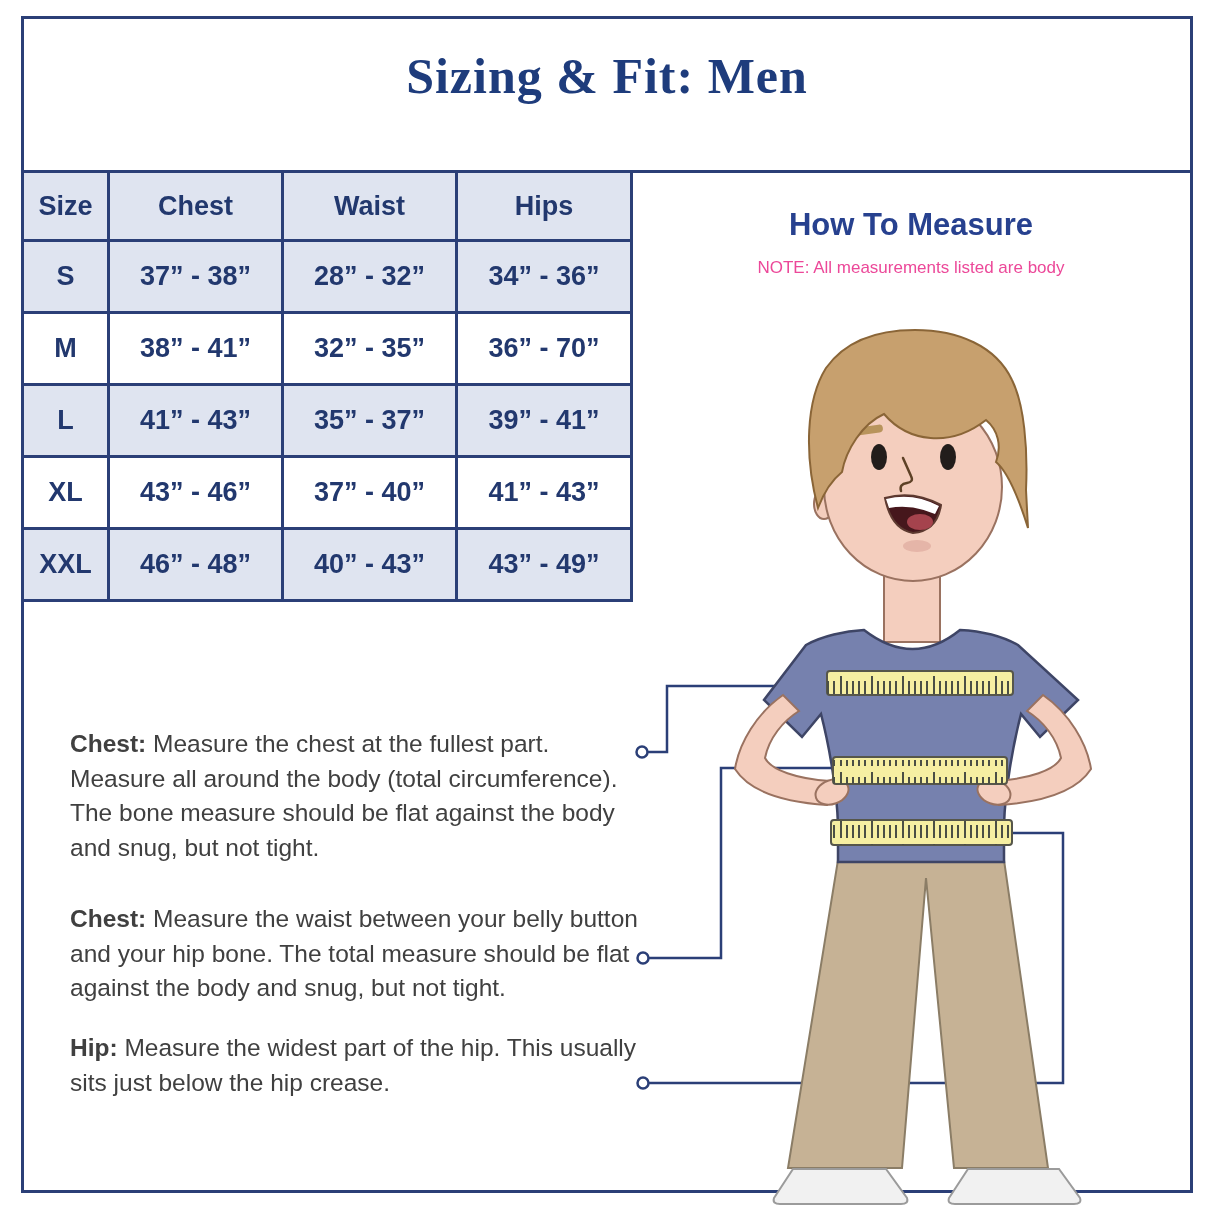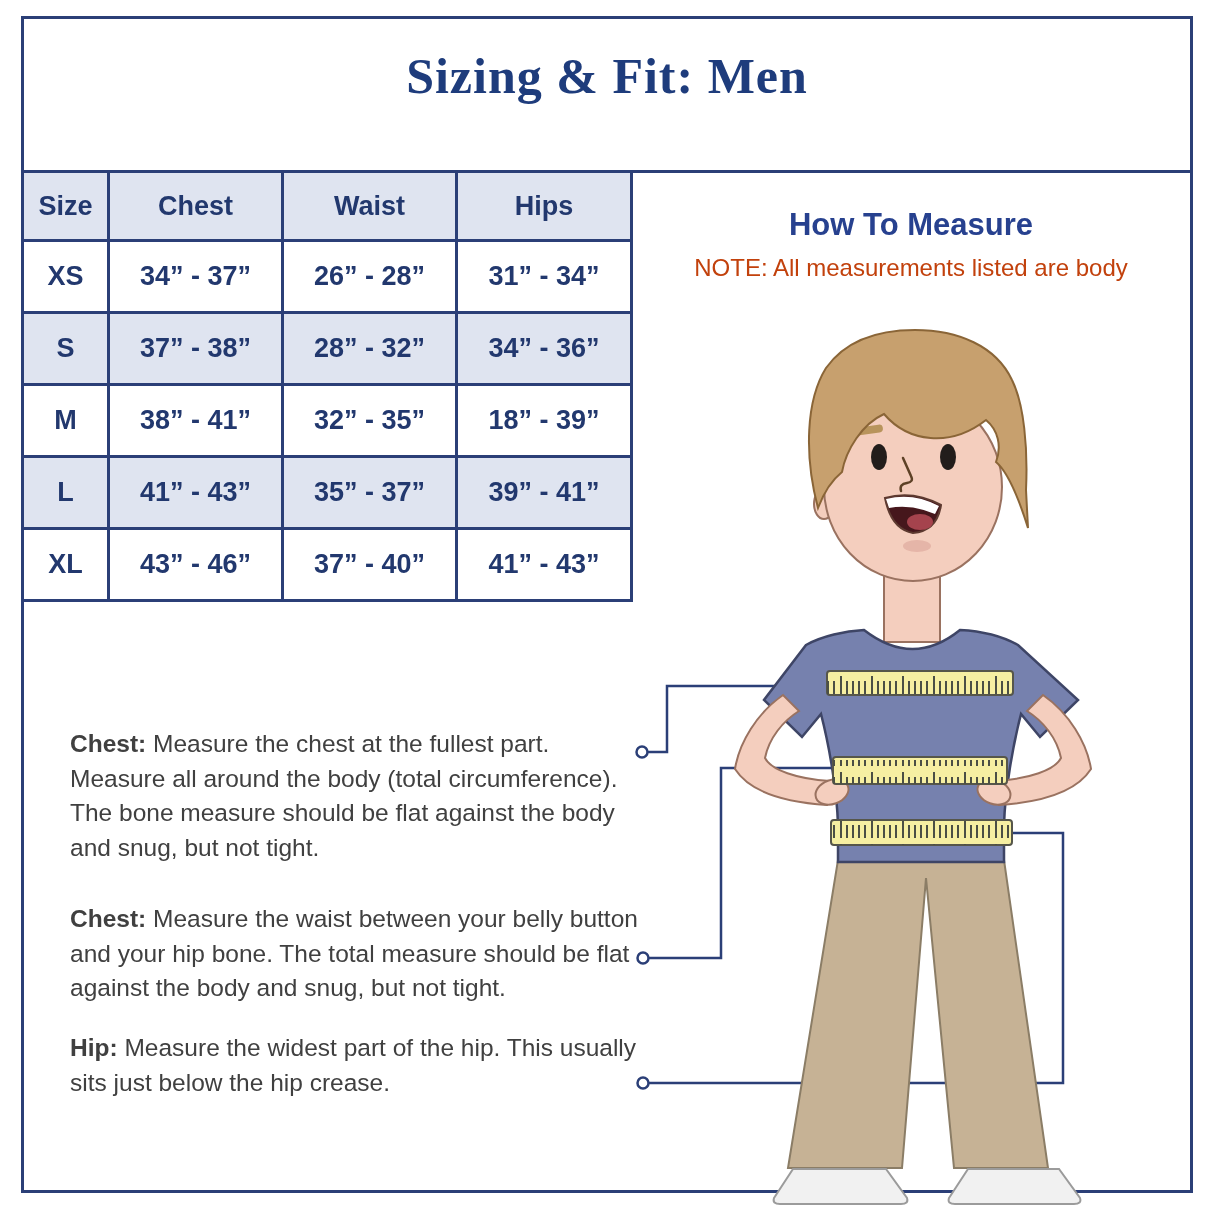--- a/index.html
+++ b/index.html
@@ -18,21 +18,21 @@
     table-layout:fixed;z-index:3;}
   table.size td{border:3px solid #2b3f77;text-align:center;vertical-align:middle;
     color:#22386e;font-weight:700;margin-left:8px;}
   table.size tr.hdr td{height:64px;font-size:27px;}
   table.size tr.r td{height:67px;font-size:27px;}
   .shade{background:#dfe4f0;}
   .plain{background:#ffffff;}
   .howto-title{position:absolute;left:630px;top:207px;width:562px;text-align:center;
     font-size:31px;font-weight:700;color:#27418f;z-index:3;}
   .note{position:absolute;left:616px;top:252px;width:590px;text-align:center;
-    font-size:24px;color:#c2410c;line-height:32px;z-index:3;}
+    font-size:17px;color:#ec4899;line-height:32px;z-index:3;}
   .para{position:absolute;left:70px;width:600px;color:#404040;font-size:24.5px;
     line-height:34.6px;z-index:3;}
   .para b{font-weight:700;}
   #para-chest{top:727px;}
   #para-waist{top:902px;}
   #para-hip{top:1031px;}
   svg.art{position:absolute;left:0;top:0;z-index:5;pointer-events:none;}
 </style>
 </head>
 <body>
@@ -49,48 +49,48 @@
       <col style="width:175px">
     </colgroup>
   <tbody>
       <tr class="hdr">
     <td class="shade">Size</td>
     <td class="shade">Chest</td>
     <td class="shade">Waist</td>
     <td class="shade">Hips</td>
   </tr>
   <tr class="r">
-    <td class="plain">XS</td>
-    <td class="plain">34” - 37”</td>
-    <td class="plain">26” - 28”</td>
-    <td class="plain">31” - 34”</td>
-  </tr>
-  <tr class="r">
     <td class="shade">S</td>
     <td class="shade">37” - 38”</td>
     <td class="shade">28” - 32”</td>
     <td class="shade">34” - 36”</td>
   </tr>
   <tr class="r">
     <td class="plain">M</td>
     <td class="plain">38” - 41”</td>
     <td class="plain">32” - 35”</td>
-    <td class="plain">18” - 39”</td>
+    <td class="plain">36” - 70”</td>
   </tr>
   <tr class="r">
     <td class="shade">L</td>
     <td class="shade">41” - 43”</td>
     <td class="shade">35” - 37”</td>
     <td class="shade">39” - 41”</td>
   </tr>
   <tr class="r">
     <td class="plain">XL</td>
     <td class="plain">43” - 46”</td>
     <td class="plain">37” - 40”</td>
     <td class="plain">41” - 43”</td>
+  </tr>
+  <tr class="r">
+    <td class="shade">XXL</td>
+    <td class="shade">46” - 48”</td>
+    <td class="shade">40” - 43”</td>
+    <td class="shade">43” - 49”</td>
   </tr>
 </tbody>
   </table>
 
 <div class="howto-title">How To Measure</div>
 <div class="note">
   <div>NOTE: All measurements listed are body</div>
 </div>
 
 <div class="para" id="para-chest">

